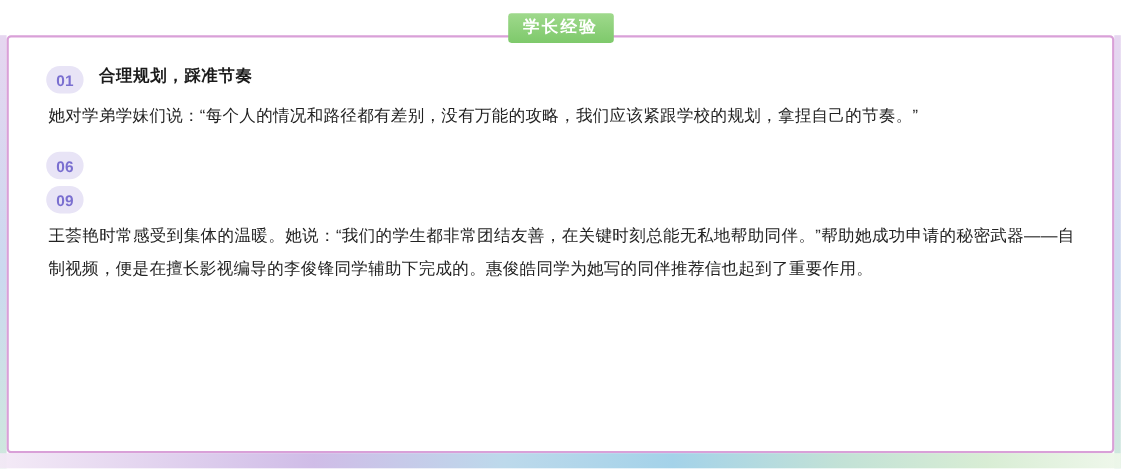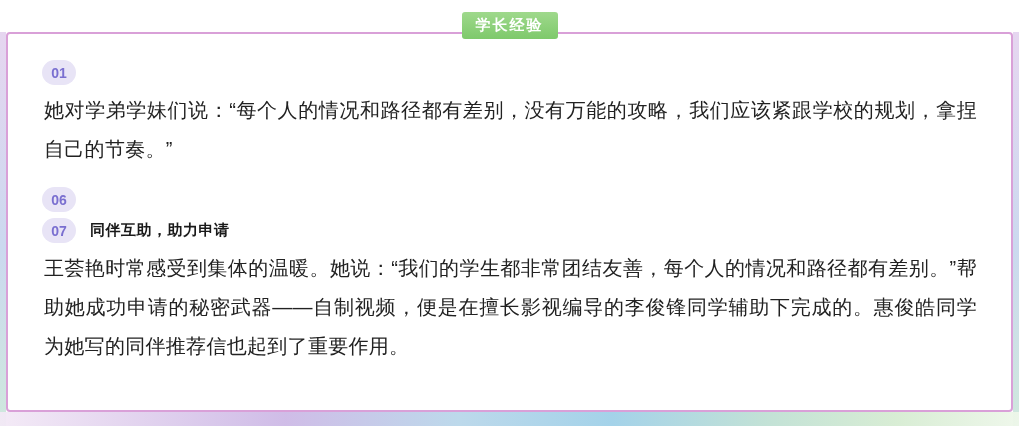--- a/index.html
+++ b/index.html
@@ -53,21 +53,20 @@
     overflow: hidden;
   }
   .card-inner {
     padding: 26px 34px 10px 34px;
   }
   .item {
     margin-bottom: 4px;
   }
   .item-head {
     display: flex;
-    align-items: center;
     gap: 14px;
     margin-bottom: 6px;
   }
   .num {
     width: 34px;
     height: 25px;
     flex: 0 0 34px;
     border-radius: 13px;
     background: #e8e4f6;
     color: #7a6fd0;
@@ -78,21 +77,21 @@
     justify-content: center;
     font-family: "Liberation Sans", sans-serif;
   }
   .head-text {
     font-size: 15px;
     font-weight: bold;
     color: #1a1a1a;
     letter-spacing: 0.5px;
   }
   .body-text {
-    font-size: 20px;
+    font-size: 15px;
     color: #222222;
     line-height: 1.95;
     margin: 0 0 18px 2px;
     letter-spacing: 0.3px;
     text-align: justify;
   }
   .item:last-child .body-text {
     margin-bottom: 0;
   }
   
@@ -141,35 +140,35 @@
 
   <div class="left-edge"></div>
   <div class="right-edge"></div>
 
   <div class="card">
     <div class="card-inner">
 
       <div class="item">
         <div class="item-head">
           <span class="num">01</span>
+          <span class="head-text">合理规划，踩准节奏</span>
         </div>
         <p class="body-text">她对学弟学妹们说：“每个人的情况和路径都有差别，没有万能的攻略，我们应该紧跟学校的规划，拿捏自己的节奏。”</p>
       </div>
 
       <div class="item">
         <div class="item-head">
           <span class="num">06</span>
         </div>
       </div>
 
       <div class="item">
         <div class="item-head">
-          <span class="num">07</span>
-          <span class="head-text">同伴互助，助力申请</span>
+          <span class="num">09</span>
         </div>
-        <p class="body-text">王荟艳时常感受到集体的温暖。她说：“我们的学生都非常团结友善，每个人的情况和路径都有差别。”帮助她成功申请的秘密武器——自制视频，便是在擅长影视编导的李俊锋同学辅助下完成的。惠俊皓同学为她写的同伴推荐信也起到了重要作用。</p>
+        <p class="body-text">王荟艳时常感受到集体的温暖。她说：“我们的学生都非常团结友善，在关键时刻总能无私地帮助同伴。”帮助她成功申请的秘密武器——自制视频，便是在擅长影视编导的李俊锋同学辅助下完成的。惠俊皓同学为她写的同伴推荐信也起到了重要作用。</p>
       </div>
 
     </div>
   </div>
 
   <div class="bottom-strip"></div>
 </div>
 
 </body></html>

